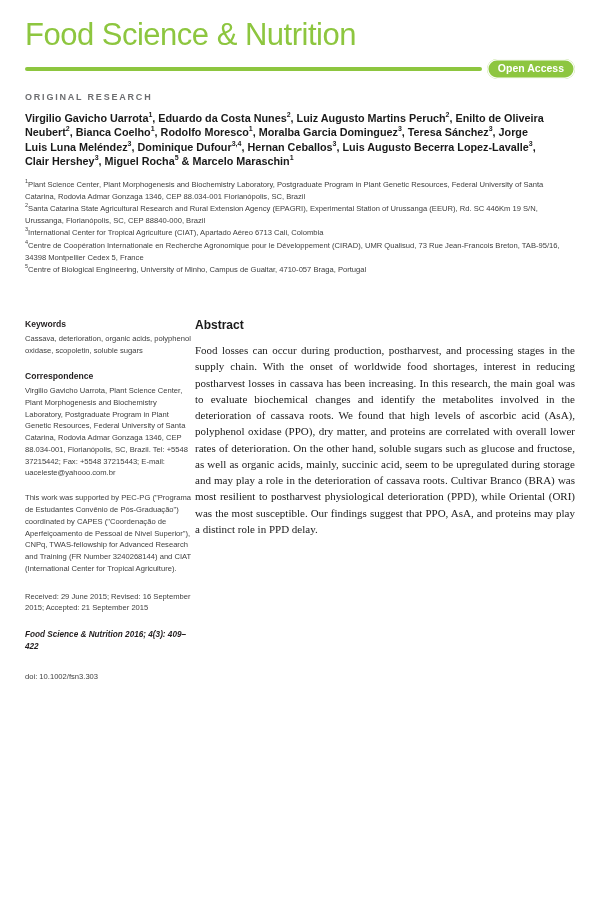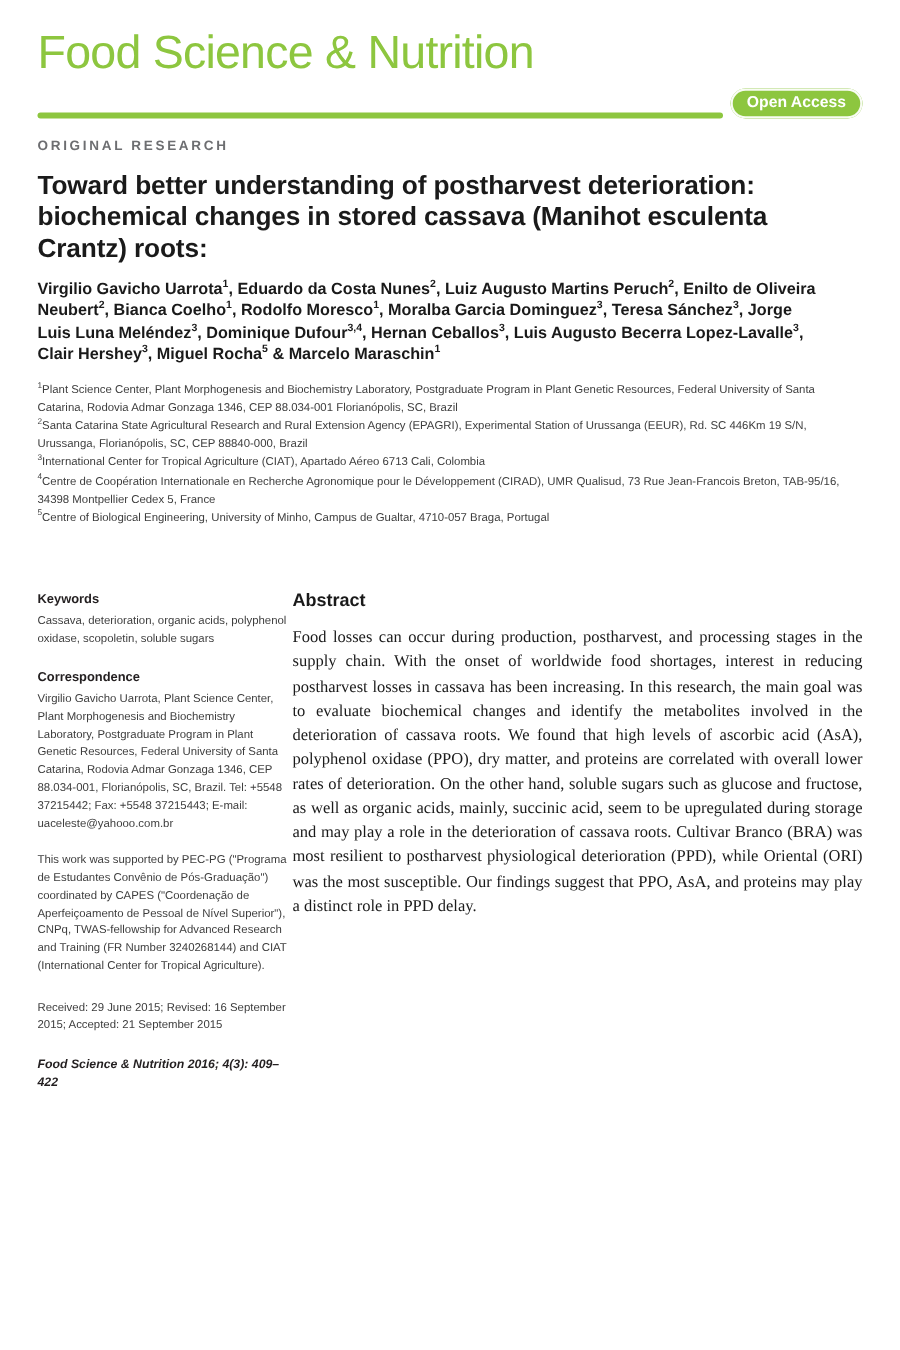--- a/index.html
+++ b/index.html
@@ -16,21 +16,21 @@
 
   
   .masthead { padding: 18px 25px 0 25px; }
   .journal-name {
     color: #8dc63f;
     font-size: 31px;
     font-weight: 400;
     letter-spacing: -0.5px;
     line-height: 1.1;
   }
-  .rule-row { display: flex; align-items: flex-end; margin-top: 7px; }
+  .rule-row { display: flex; align-items: center; margin-top: 7px; }
   .rule { flex: 1; height: 4px; background: #8dc63f; border-radius: 2px; }
   .oa-badge {
     margin-left: 5px;
     background: #8dc63f;
     color: #ffffff;
     font-size: 10.5px;
     font-weight: bold;
     line-height: 1;
     padding: 4px 11px 5px 11px;
     border-radius: 10px;
@@ -147,21 +147,20 @@
   <div class="masthead">
     <div class="journal-name">Food Science &amp; Nutrition</div>
     <div class="rule-row">
       <div class="rule"></div>
       <span class="oa-badge">Open Access</span>
     </div>
     <div class="article-type">ORIGINAL RESEARCH</div>
   </div>
 
   <div class="masthead" style="padding-top:0;">
-    <h1 class="title" style="margin-bottom:0; font-size:17.5px;">Toward better understanding of postharvest deterioration: biochemical changes in stored cassava (Manihot esculenta Crantz) roots:</h1>
     <div class="authors"><span>Virgilio Gavicho Uarrota<sup>1</sup></span>, <span>Eduardo da Costa Nunes<sup>2</sup></span>, <span>Luiz Augusto Martins Peruch<sup>2</sup></span>, <span>Enilto de Oliveira Neubert<sup>2</sup></span>, <span>Bianca Coelho<sup>1</sup></span>, <span>Rodolfo Moresco<sup>1</sup></span>, <span>Moralba Garcia Dominguez<sup>3</sup></span>, <span>Teresa Sánchez<sup>3</sup></span>, <span>Jorge Luis Luna Meléndez<sup>3</sup></span>, <span>Dominique Dufour<sup>3,4</sup></span>, <span>Hernan Ceballos<sup>3</sup></span>, <span>Luis Augusto Becerra Lopez-Lavalle<sup>3</sup></span>, <span>Clair Hershey<sup>3</sup></span>, <span>Miguel Rocha<sup>5</sup></span> &amp; <span>Marcelo Maraschin<sup>1</sup></span></div>
     <div class="affiliations">
         <div><sup>1</sup>Plant Science Center, Plant Morphogenesis and Biochemistry Laboratory, Postgraduate Program in Plant Genetic Resources, Federal University of Santa Catarina, Rodovia Admar Gonzaga 1346, CEP 88.034-001 Florianópolis, SC, Brazil</div>
         <div><sup>2</sup>Santa Catarina State Agricultural Research and Rural Extension Agency (EPAGRI), Experimental Station of Urussanga (EEUR), Rd. SC 446Km 19 S/N, Urussanga, Florianópolis, SC, CEP 88840-000, Brazil</div>
         <div><sup>3</sup>International Center for Tropical Agriculture (CIAT), Apartado Aéreo 6713 Cali, Colombia</div>
         <div><sup>4</sup>Centre de Coopération Internationale en Recherche Agronomique pour le Développement (CIRAD), UMR Qualisud, 73 Rue Jean-Francois Breton, TAB-95/16, 34398 Montpellier Cedex 5, France</div>
         <div><sup>5</sup>Centre of Biological Engineering, University of Minho, Campus de Gualtar, 4710-057 Braga, Portugal</div>
       </div>
   </div>
 

